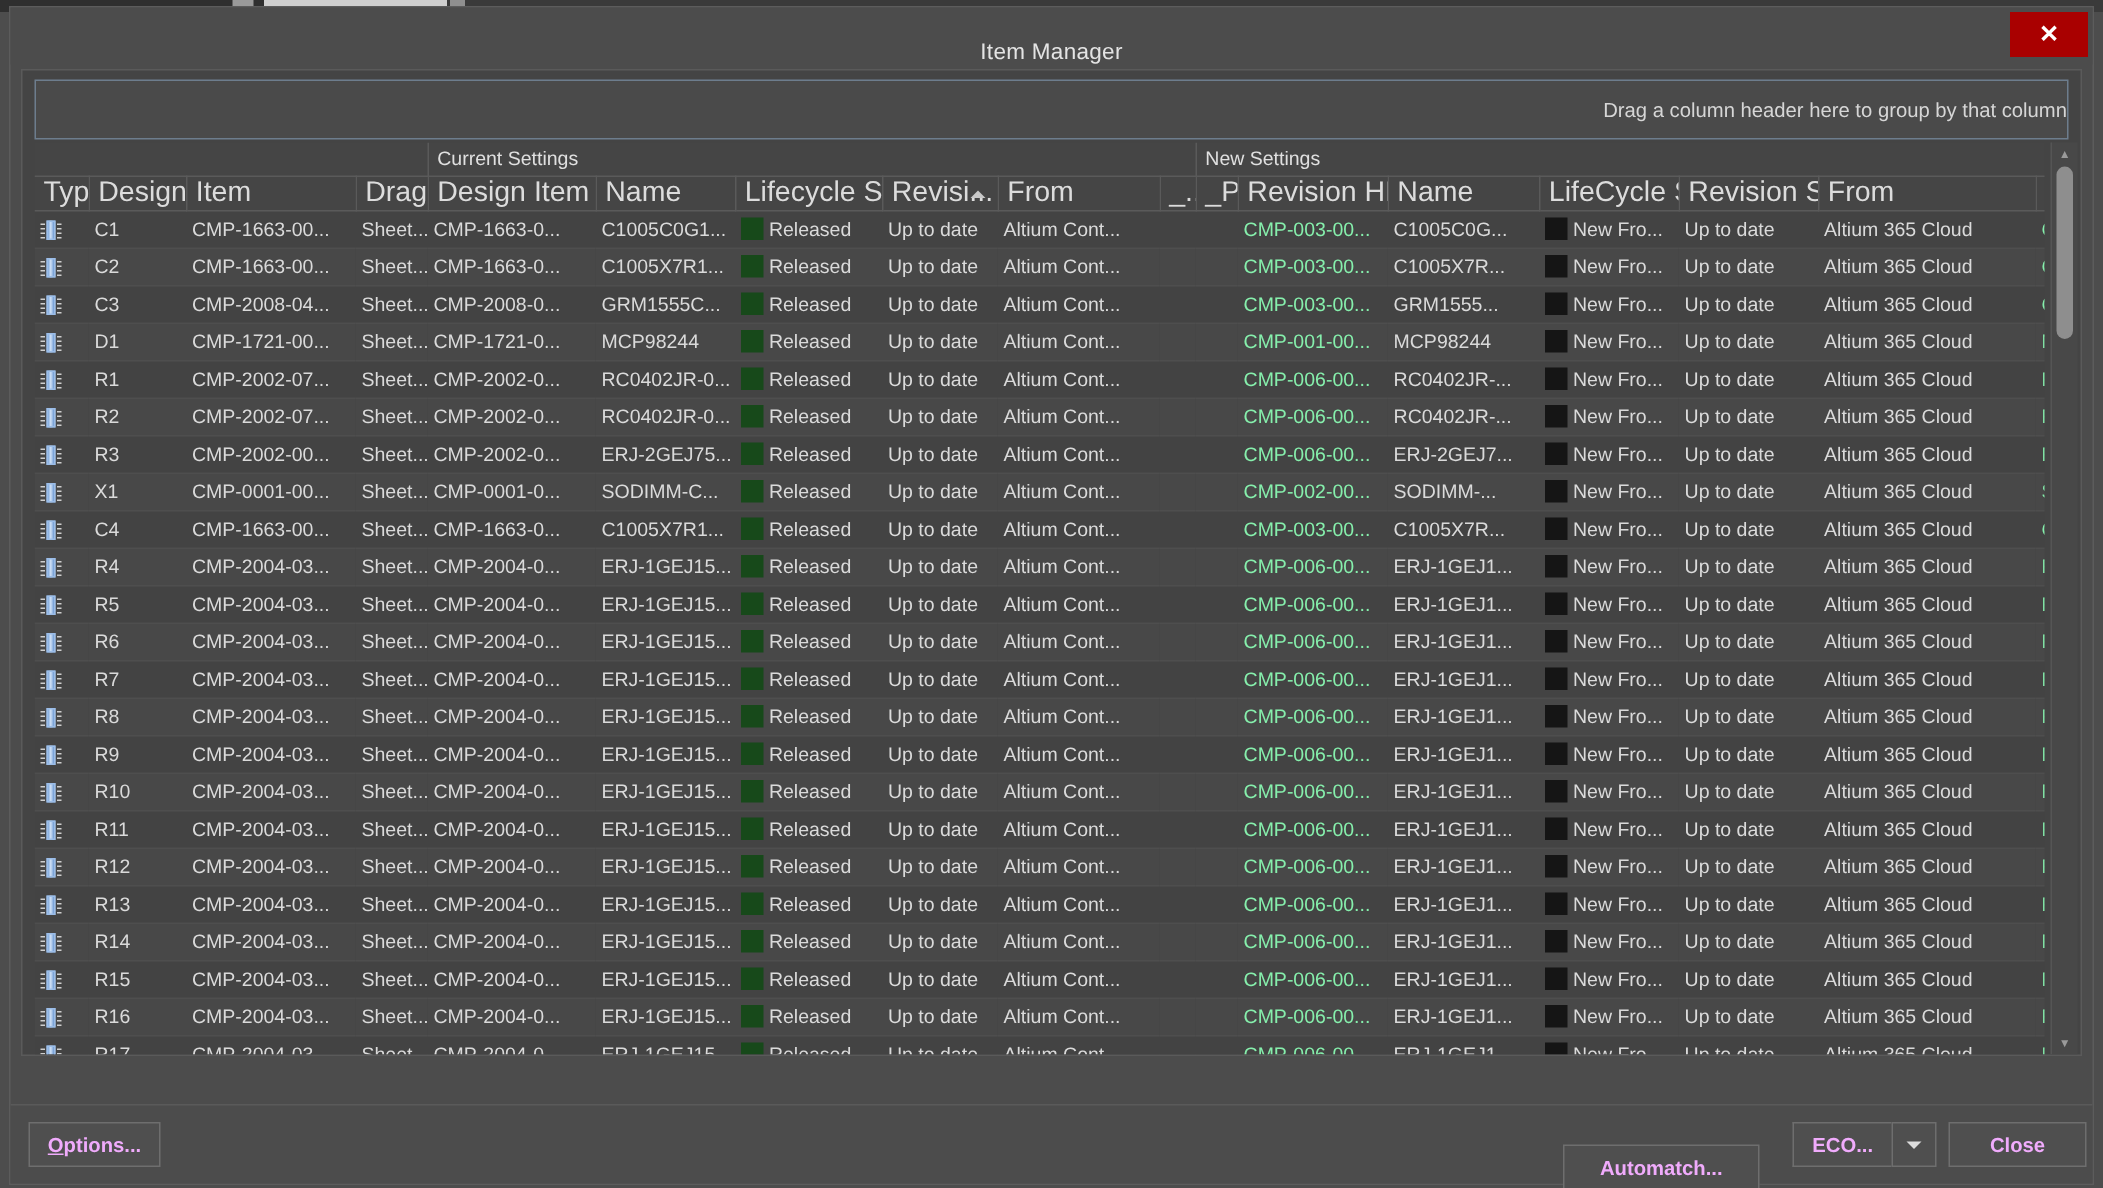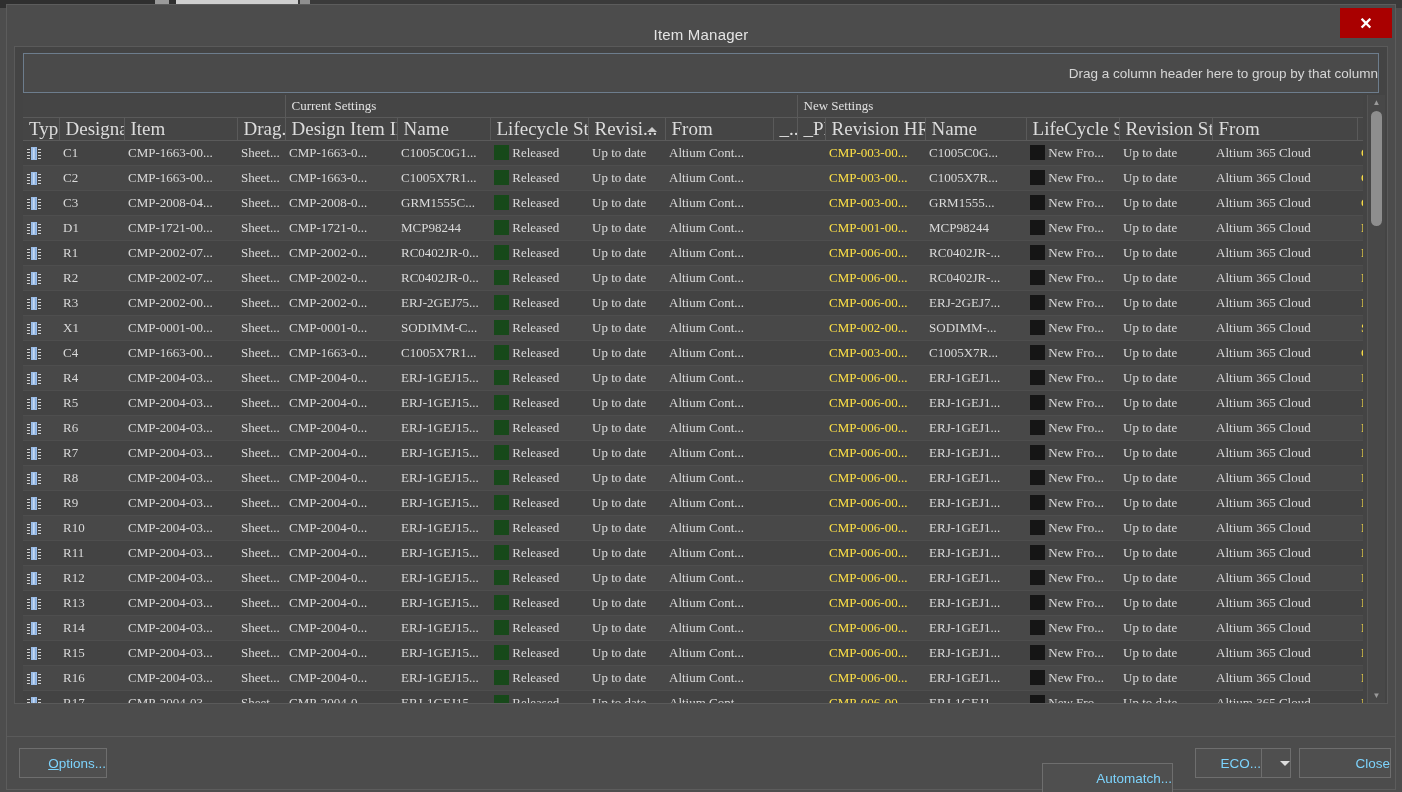--- a/index.html
+++ b/index.html
@@ -100,21 +100,20 @@
   .table-wrap {
     position: absolute; left: 8px; top: 48px;
     width: 1340px; height: 608px;
     overflow: hidden;
   }
   table.grid {
     border-collapse: collapse;
     table-layout: fixed;
     width: 1340px;
     font-size: 13px;
-    font-family: Liberation Serif, serif;
   }
   table.grid th, table.grid td {
     padding: 0 4px;
     text-align: left;
     font-weight: normal;
     white-space: nowrap;
     overflow: hidden;
     box-sizing: border-box;
   }
   
@@ -151,21 +150,21 @@
   tbody tr.odd  td { background: #434343; }
   tbody tr.even td { background: #484848; }
   tbody td {
     color: #dadada;
     border-bottom: 1px solid #4e4e4e;
     height: 24px;
     line-height: 24px;
     font-size: 13px;
     padding-left: 6px;
   }
-  td.bold { font-weight: bold; color: #fde047; }
+  td.bold { font-weight: bold; color: #86efac; }
   td.center { text-align: center; padding-left: 0; }
 
   
   .ic-icon {
     display:inline-block; position: relative;
     width: 14px; height: 13px; vertical-align: middle;
   }
   .ic-icon .body {
     position:absolute; left: 4px; top: 0; width: 6px; height: 13px;
     background: linear-gradient(to right,#7fa9dd,#cfe0f5 45%,#6f9bd4);
@@ -218,26 +217,27 @@
     position: absolute; left: 0; bottom: 0;
     width: 1388px; height: 52px;
     border-top: 1px solid #5a5a5a;
     background: #4c4c4c;
   }
   .btn {
     position: absolute;
     height: 30px;
     background: #4f4f4f;
     border: 1px solid #6e6e6e;
-    color: #7dd3fc;
+    color: #f0abfc;
     font-size: 13.5px;
-    display: flex; align-items: center; justify-content: flex-end;
+    display: flex; align-items: center; justify-content: center;
     box-sizing: border-box;
     cursor: pointer;
     font-family: "Liberation Sans", sans-serif;
+    font-weight: bold;
   }
   #btn-options { left: 12px;  top: 11px; width: 88px; }
   #btn-options u { text-decoration: underline; }
   #btn-automatch { right: 222px; top: 26px; width: 131px; }
   #btn-eco { right: 134px; top: 11px; width: 66px; border-right: none;}
   #btn-eco-arrow {
     right: 104px; top: 11px; width: 30px;
     border-left: 1px solid #6e6e6e;
   }
   #btn-close-footer { right: 4px; top: 11px; width: 92px; }

